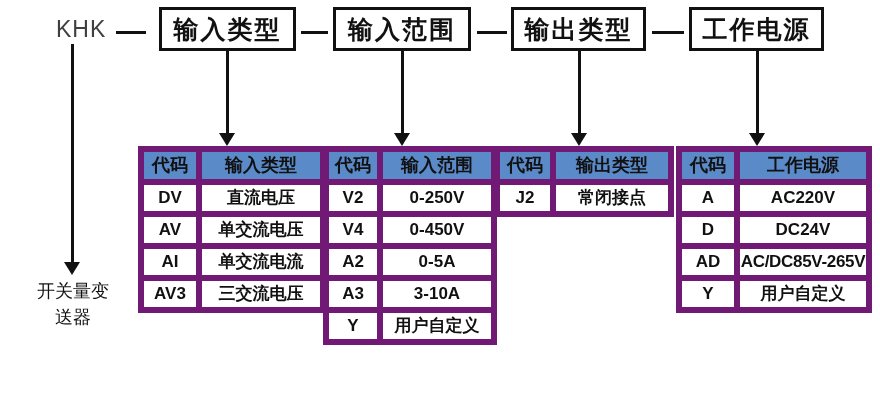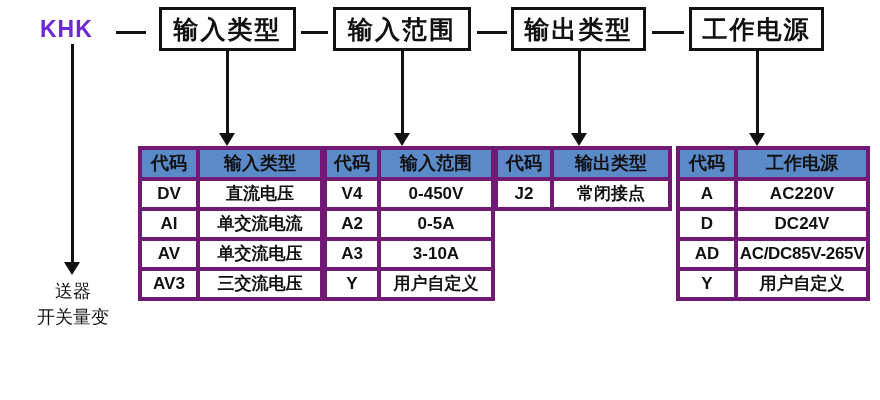--- a/index.html
+++ b/index.html
@@ -12,26 +12,26 @@
     width: 880px;
     height: 400px;
     background: #ffffff;
     font-family: "Liberation Sans", "DejaVu Sans", sans-serif;
     overflow: hidden;
   }
 
   
   .brand {
     position: absolute;
-    left: 40px;
+    left: 56px;
     top: 16px;
     font-size: 23px;
-    font-weight: 700;
+    font-weight: 400;
     letter-spacing: 1px;
-    color: #6d28d9;
+    color: #404040;
     white-space: nowrap;
   }
   .dash {
     position: absolute;
     top: 31px;
     height: 3px;
     background: #111111;
   }
   .codebox {
     position: absolute;
@@ -69,21 +69,21 @@
   }
 
   
   .dtable {
     position: absolute;
     border-collapse: collapse;
     background: #ffffff;
     table-layout: fixed;
   }
   .dtable td {
-    border: 4px solid #701a75;
+    border: 6px solid #701a75;
     text-align: center;
     vertical-align: middle;
     color: #111111;
     font-size: 17px;
     font-weight: 700;
     padding: 0;
     height: 26px;
     line-height: 26px;
     white-space: nowrap;
     overflow: hidden;
@@ -145,64 +145,68 @@
   <div class="connector" style="left:401px; top:51px; height:88px;"></div>
   <div class="arrowhead" style="left:394px; top:133px;"></div>
 
   <div class="connector" style="left:578px; top:51px; height:88px;"></div>
   <div class="arrowhead" style="left:571px; top:133px;"></div>
 
   <div class="connector" style="left:756px; top:51px; height:88px;"></div>
   <div class="arrowhead" style="left:749px; top:133px;"></div>
 
   <div class="caption">
+    <div>开关量变</div>
     <div>送器</div>
-    <div>开关量变</div>
   </div>
 
   <table class="dtable" style="left:138px; top:146px; width:182px;">
     <colgroup>
         <col style="width:58px">
         <col style="width:124px">
       </colgroup>
     <tbody>
       <tr class="head">
         <td class="cell-cjk">代码</td>
         <td class="cell-cjk">输入类型</td>
       </tr>
       <tr>
         <td>DV</td>
         <td class="cell-cjk">直流电压</td>
       </tr>
       <tr>
+        <td>AV</td>
+        <td class="cell-cjk">单交流电压</td>
+      </tr>
+      <tr>
         <td>AI</td>
         <td class="cell-cjk">单交流电流</td>
       </tr>
       <tr>
-        <td>AV</td>
-        <td class="cell-cjk">单交流电压</td>
-      </tr>
-      <tr>
         <td>AV3</td>
         <td class="cell-cjk">三交流电压</td>
       </tr>
     </tbody>
   </table>
 
   <table class="dtable" style="left:323px; top:146px; width:168px;">
     <colgroup>
         <col style="width:54px">
         <col style="width:114px">
       </colgroup>
     <tbody>
       <tr class="head">
         <td class="cell-cjk">代码</td>
         <td class="cell-cjk">输入范围</td>
       </tr>
       <tr>
+        <td>V2</td>
+        <td>0-250V</td>
+      </tr>
+      <tr>
         <td>V4</td>
         <td>0-450V</td>
       </tr>
       <tr>
         <td>A2</td>
         <td>0-5A</td>
       </tr>
       <tr>
         <td>A3</td>
         <td>3-10A</td>

